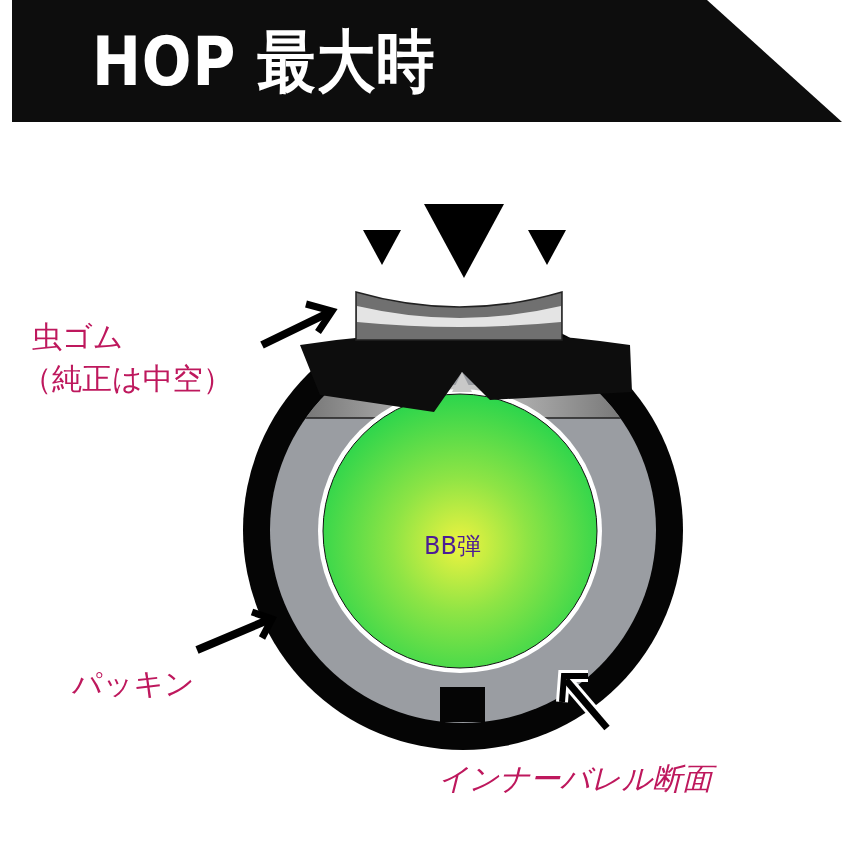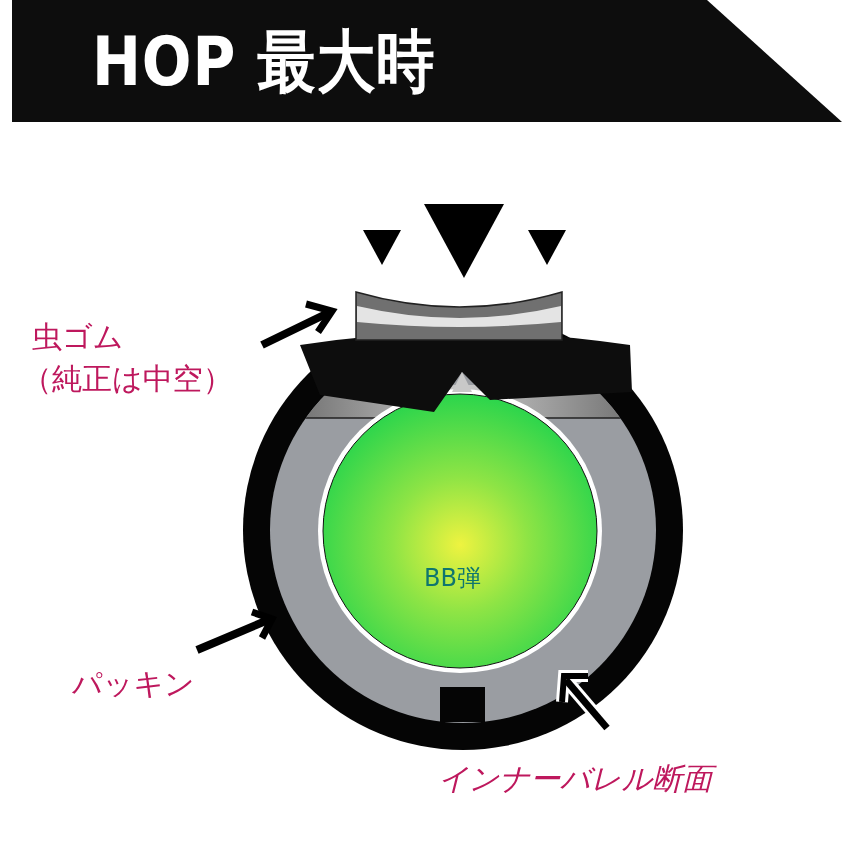--- a/index.html
+++ b/index.html
@@ -6,21 +6,21 @@
   body { width:850px; height:850px; position:relative; overflow:hidden;
          font-family: "DejaVu Sans", "Liberation Sans", sans-serif; }
   .header { position:absolute; left:12px; top:0; width:850px; height:122px; }
   .header svg { position:absolute; left:0; top:0; }
   .title { position:absolute; left:80px; top:12px; height:100px; line-height:100px;
            color:#ffffff; font-size:68px; font-weight:bold; letter-spacing:1px;
            font-family: "DejaVu Sans", sans-serif; transform:scaleX(0.86); transform-origin:left center; }
   .diagram { position:absolute; left:0; top:0; }
   .label { position:absolute; color:#be185d; font-size:30px; line-height:38px; white-space:nowrap;
            font-family: "DejaVu Sans", sans-serif; }
-  .bb-label { position:absolute; color:#0f766e; font-size:24px; left:424px; top:530px; white-space:nowrap;margin-top:32px; }
+  .bb-label { position:absolute; color:#4c1d95; font-size:24px; left:424px; top:530px; white-space:nowrap; }
 </style>
 </head>
 <body>
 
 <div class="header">
   <svg width="850" height="122">
     <polygon points="0,0 695,0 830,122 0,122" fill="#0d0d0d"></polygon>
   </svg>
   <div class="title">HOP 最大時</div>
 </div>

